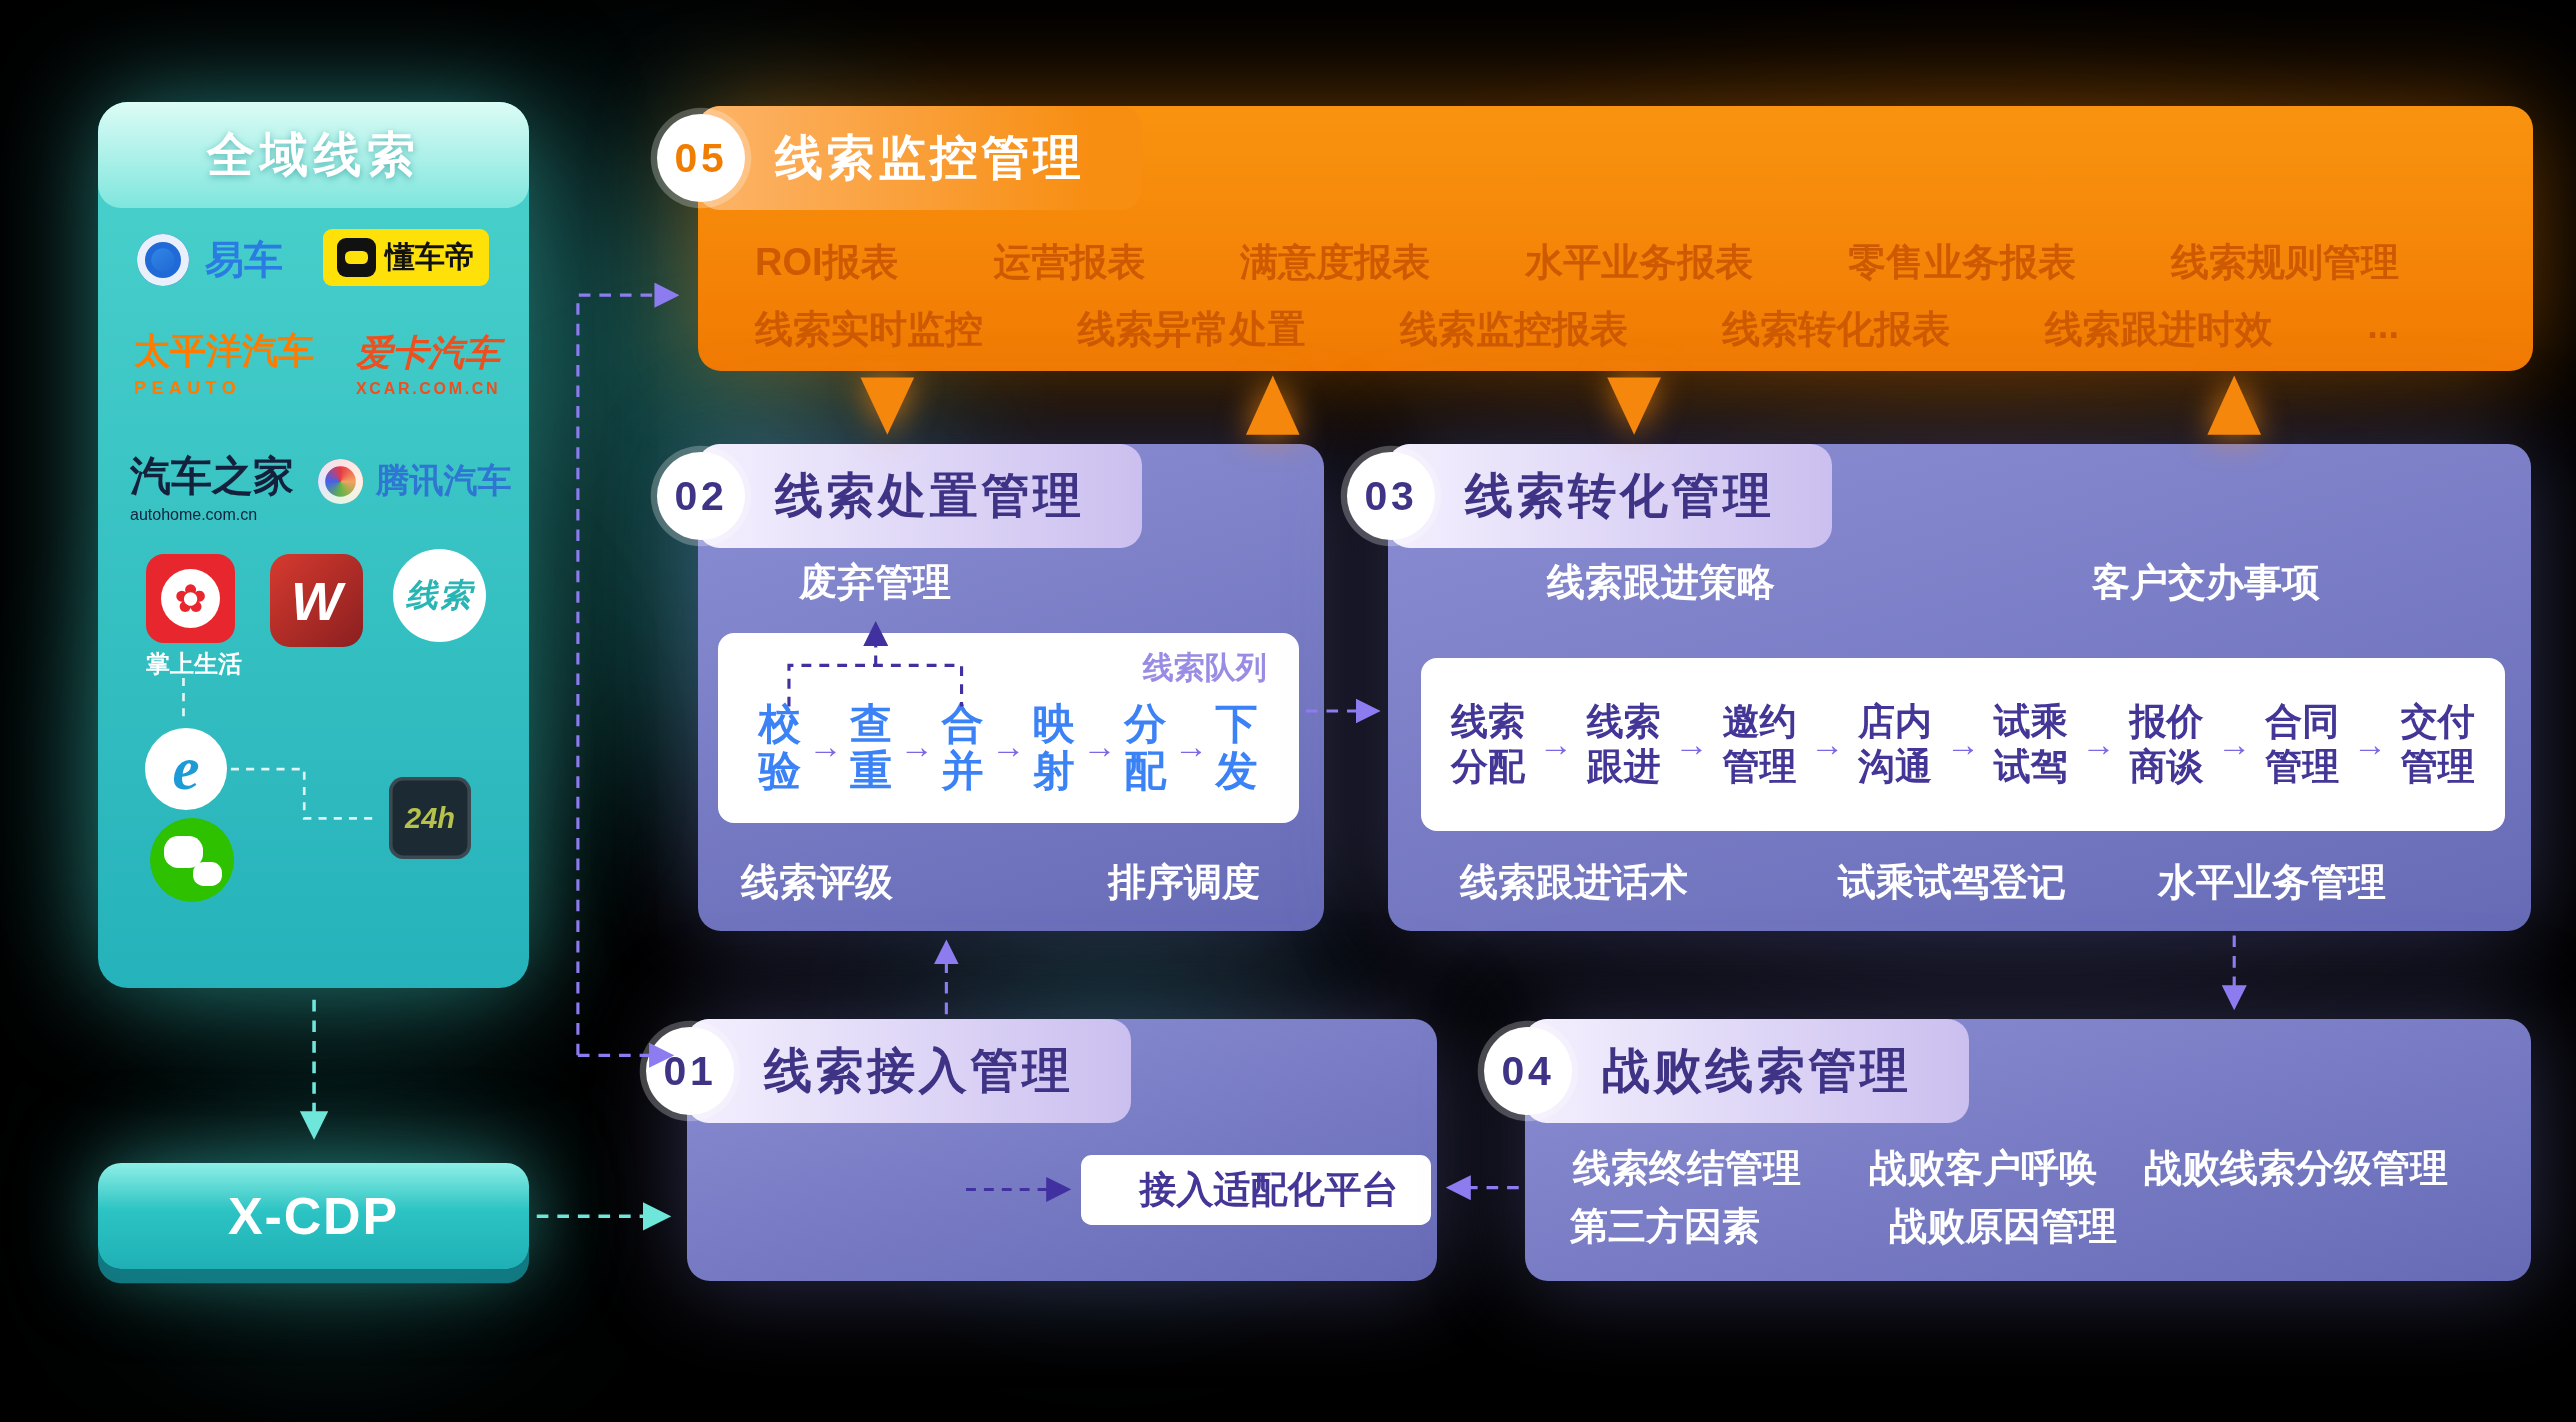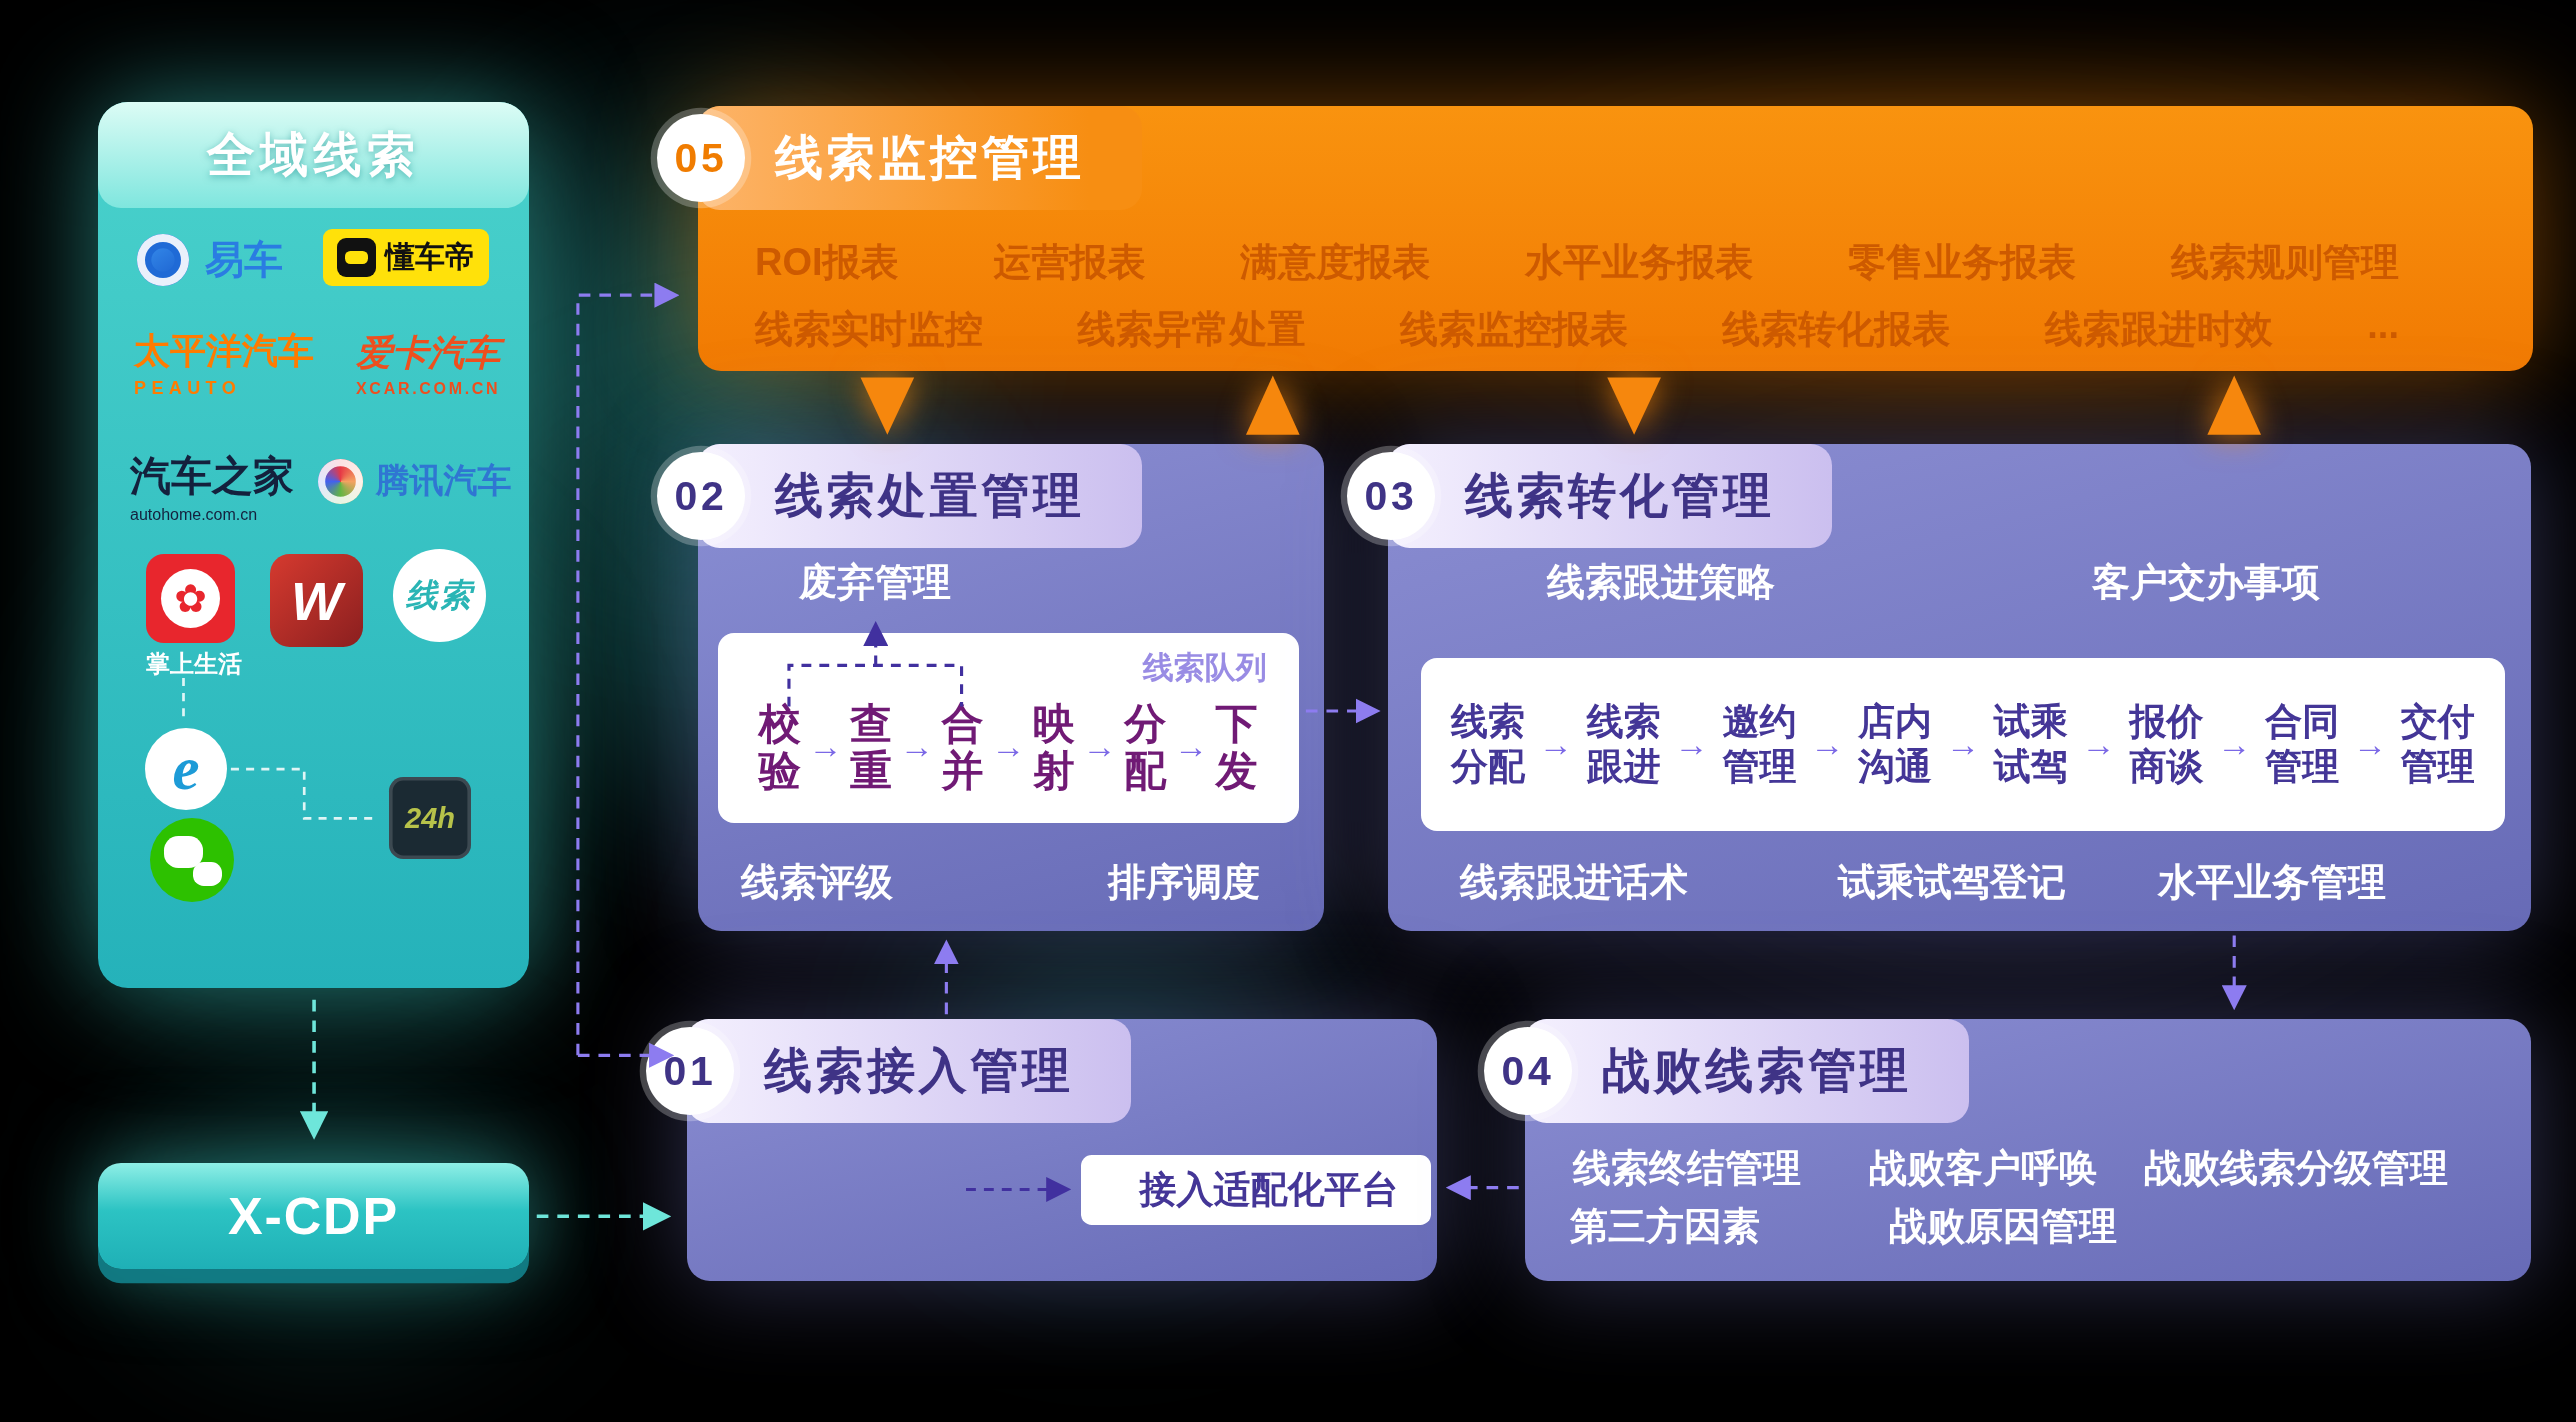--- a/index.html
+++ b/index.html
@@ -101,21 +101,21 @@
   .box01{left:687px;top:1019px;width:750px;height:262px;}
   .box04{left:1525px;top:1019px;width:1006px;height:262px;}
   .wlabel{position:absolute;transform:translateX(-50%);white-space:nowrap;color:#fff;
        font-weight:bold;font-size:38px;}
 
   .qbox{position:absolute;left:19.7px;top:189px;width:581px;height:190px;background:#fff;
        border-radius:16px;}
   .qlabel{position:absolute;right:32px;top:14.3px;font-size:31px;color:#998ce4;font-weight:bold;}
   .qflow{position:absolute;left:41px;right:41px;top:52px;bottom:14.3px;display:flex;
        align-items:center;justify-content:space-between;}
-  .vitem{width:1em;font-size:42px;font-weight:bold;color:#701a75;line-height:1.12;
+  .vitem{width:1em;font-size:42px;font-weight:bold;color:#3b82f6;line-height:1.12;
        word-break:break-all;text-align:center;}
   .farrow{font-size:34px;color:#7b68e6;font-weight:bold;}
   .farrow::before{content:"\2192";}
 
   .cbox{position:absolute;left:33px;top:214px;width:1084px;height:173px;background:#fff;
        border-radius:16px;}
   .cflow{position:absolute;left:30px;right:30px;top:0;bottom:0;display:flex;
        align-items:center;justify-content:space-between;}
   .flow2{width:2em;font-size:37px;font-weight:bold;color:#443697;line-height:1.2;
        word-break:break-all;text-align:center;}

